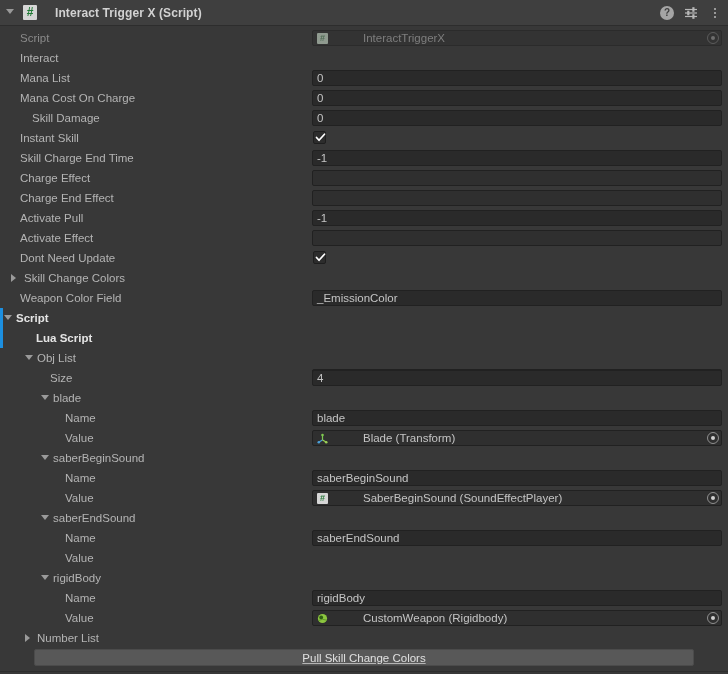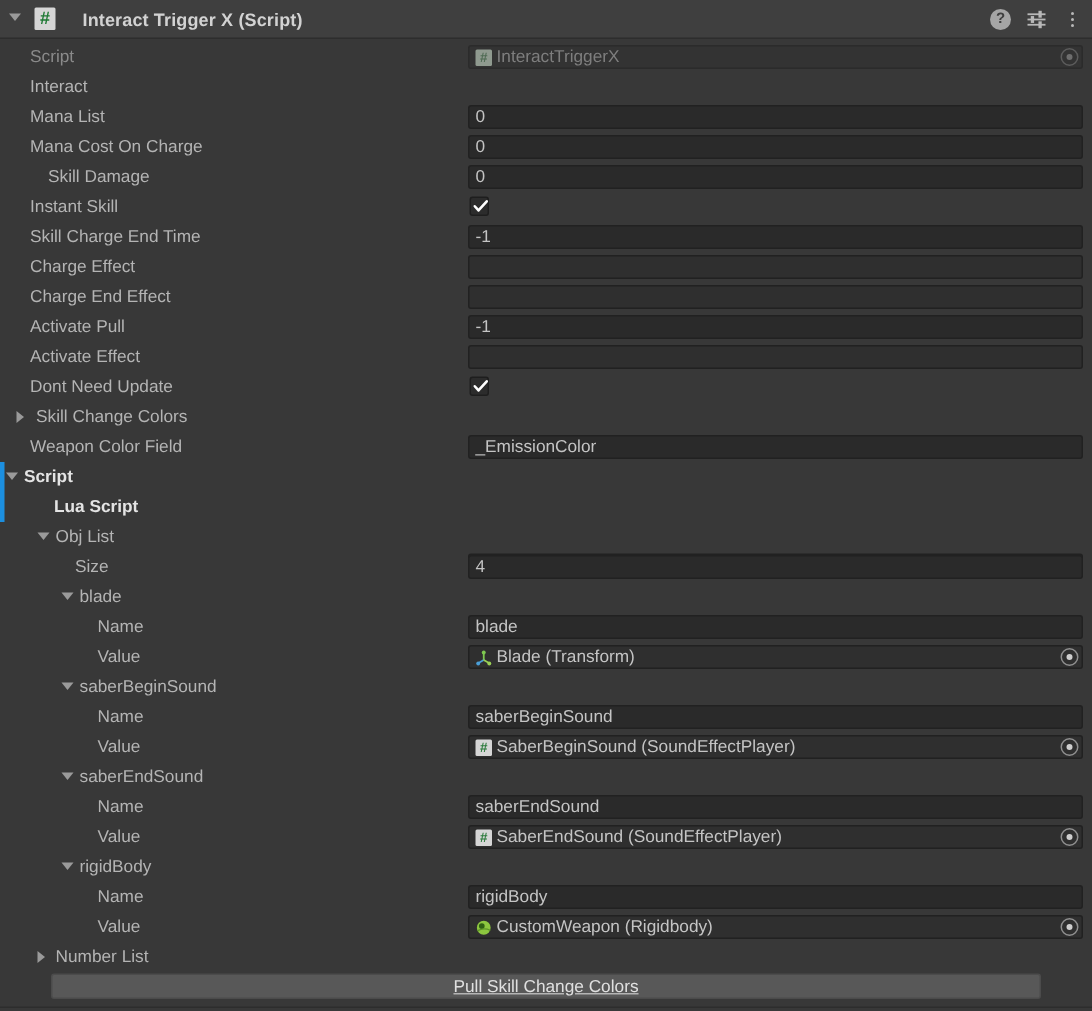--- a/index.html
+++ b/index.html
@@ -173,21 +173,21 @@
     border-radius: 2px;
     box-sizing: border-box;
     display: flex;
     align-items: center;
     padding-left: 4px;
     font-size: 11.5px;
     color: #c4c4c4;
     overflow: hidden;
     white-space: nowrap;
   }
-  .field.objref { background: #2f2f2f; border-color: #212121; }
+  .field.objref { background: #2f2f2f; border-color: #212121; gap: 32px; }
   .field.disabled { background: #333333; border-color: #2b2b2b; color: #7e7e7e; }
   .field.boldval { color: #ffffff; font-weight: bold; margin-top: 39px; }
 
   .objpick {
     position: absolute;
     right: 2px;
     top: 50%;
     transform: translateY(-50%);
     width: 12px;
     height: 12px;
@@ -471,25 +471,20 @@
       <span class="row-label" style="left: 53px;">saberEndSound</span>
     </div>
     <div class="row">
       <span class="row-label" style="left: 65px;">Name</span>
       <span class="field">
         <span>saberEndSound</span>
       </span>
     </div>
     <div class="row">
       <span class="row-label" style="left: 65px;">Value</span>
-      <span class="field objref">
-        <span class="mini-icon cs"></span>
-        <span>SaberEndSound (SoundEffectPlayer)</span>
-        <span class="objpick"></span>
-      </span>
     </div>
     <div class="row">
       <span class="tri down" style="left: 41px;"></span>
       <span class="row-label" style="left: 53px;">rigidBody</span>
     </div>
     <div class="row">
       <span class="row-label" style="left: 65px;">Name</span>
       <span class="field">
         <span>rigidBody</span>
       </span>

